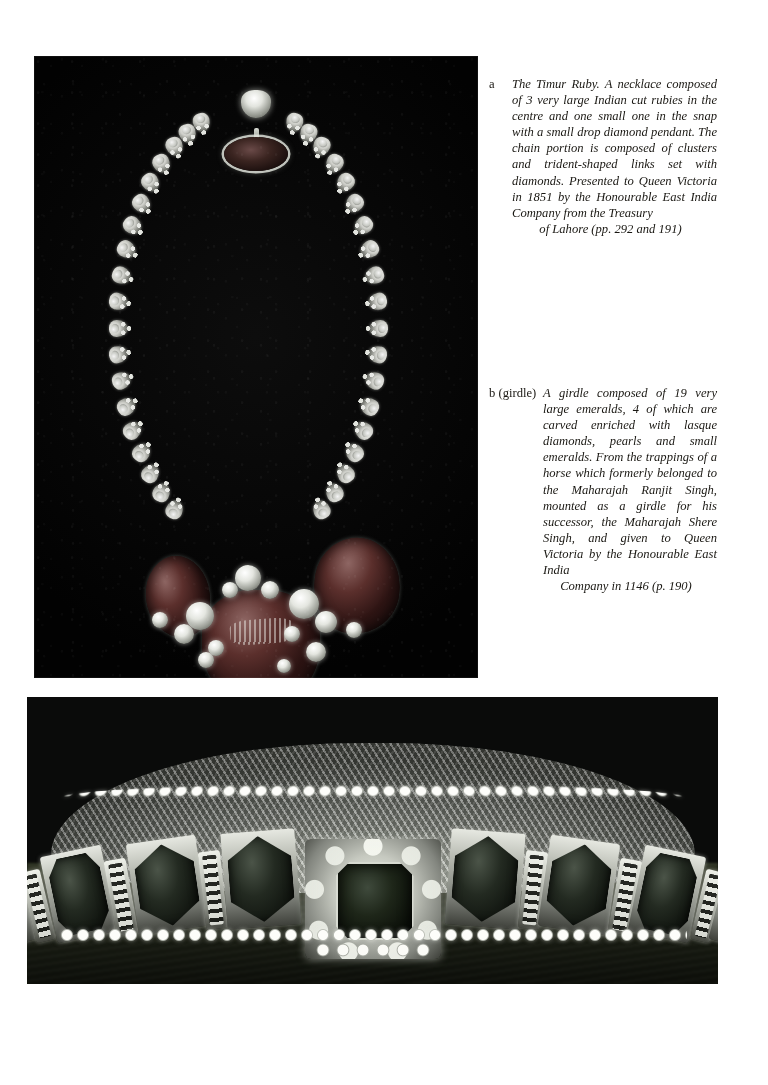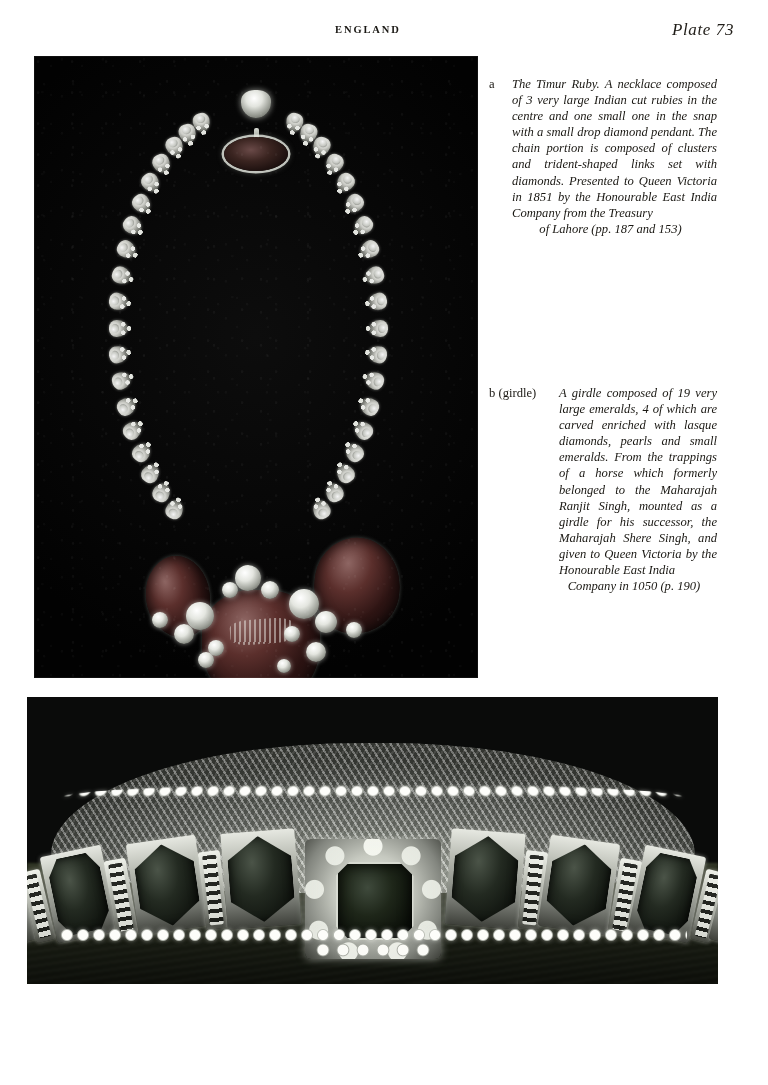--- a/index.html
+++ b/index.html
@@ -407,31 +407,27 @@
     margin-left: 23px;
   }
   .caption .body .lastline {
     display: block;
     text-align: center;
     margin-left: -8px;
   }
   .caption-a { top: 76px; }
   .caption-b { top: 385px; }
   .caption-b .marker { white-space: nowrap; }
-  .caption-b .body { margin-left: 70px; }
+  .caption-b .body { margin-left: 54px; }
 </style>
 </head>
 <body>
 
 <div class="page">
 
-  <div class="running-head">
-    <span class="book-section">ENGLAND</span>
-    <span class="plate-number">Plate 73</span>
-  </div>
 
   <div class="plate-a">
     <div class="neck-stage">
 
       <div class="chain-oval">
           <div class="link" style="left: 176.099px; top: 14.2964px; transform: rotate(12.6314deg);"></div>
           <div class="link" style="left: 190.414px; top: 25.1997px; transform: rotate(17.2304deg);"></div>
           <div class="link" style="left: 203.848px; top: 38.9435px; transform: rotate(22.1893deg);"></div>
           <div class="link" style="left: 216.206px; top: 55.3276px; transform: rotate(27.632deg);"></div>
           <div class="link" style="left: 227.306px; top: 74.113px; transform: rotate(33.7032deg);"></div>
@@ -548,25 +544,25 @@
       </div>
       <div class="pearls pearls-lower"></div>
       <div class="pendant-pearls"></div>
     </div>
   </div>
 
   <div class="caption caption-a">
     <span class="marker">a</span>
     <span class="body">
       <span>The Timur Ruby. A necklace composed of 3 very large Indian cut rubies in the centre and one small one in the snap with a small drop diamond pendant. The chain portion is composed of clusters and trident-shaped links set with diamonds. Presented to Queen Victoria in 1851 by the Honourable East India Company from the Treasury</span>
-      <span class="lastline">of Lahore (pp. 187 and 153)</span>
+      <span class="lastline">of Lahore (pp. 292 and 191)</span>
     </span>
   </div>
 
   <div class="caption caption-b">
     <span class="marker">b (girdle)</span>
     <span class="body">
       <span>A girdle composed of 19 very large emeralds, 4 of which are carved enriched with lasque diamonds, pearls and small emeralds. From the trappings of a horse which formerly belonged to the Maharajah Ranjit Singh, mounted as a girdle for his successor, the Maharajah Shere Singh, and given to Queen Victoria by the Honourable East India</span>
-      <span class="lastline">Company in 1050 (p. 190)</span>
+      <span class="lastline">Company in 1146 (p. 190)</span>
     </span>
   </div>
 
 </div>
 
 </body></html>

